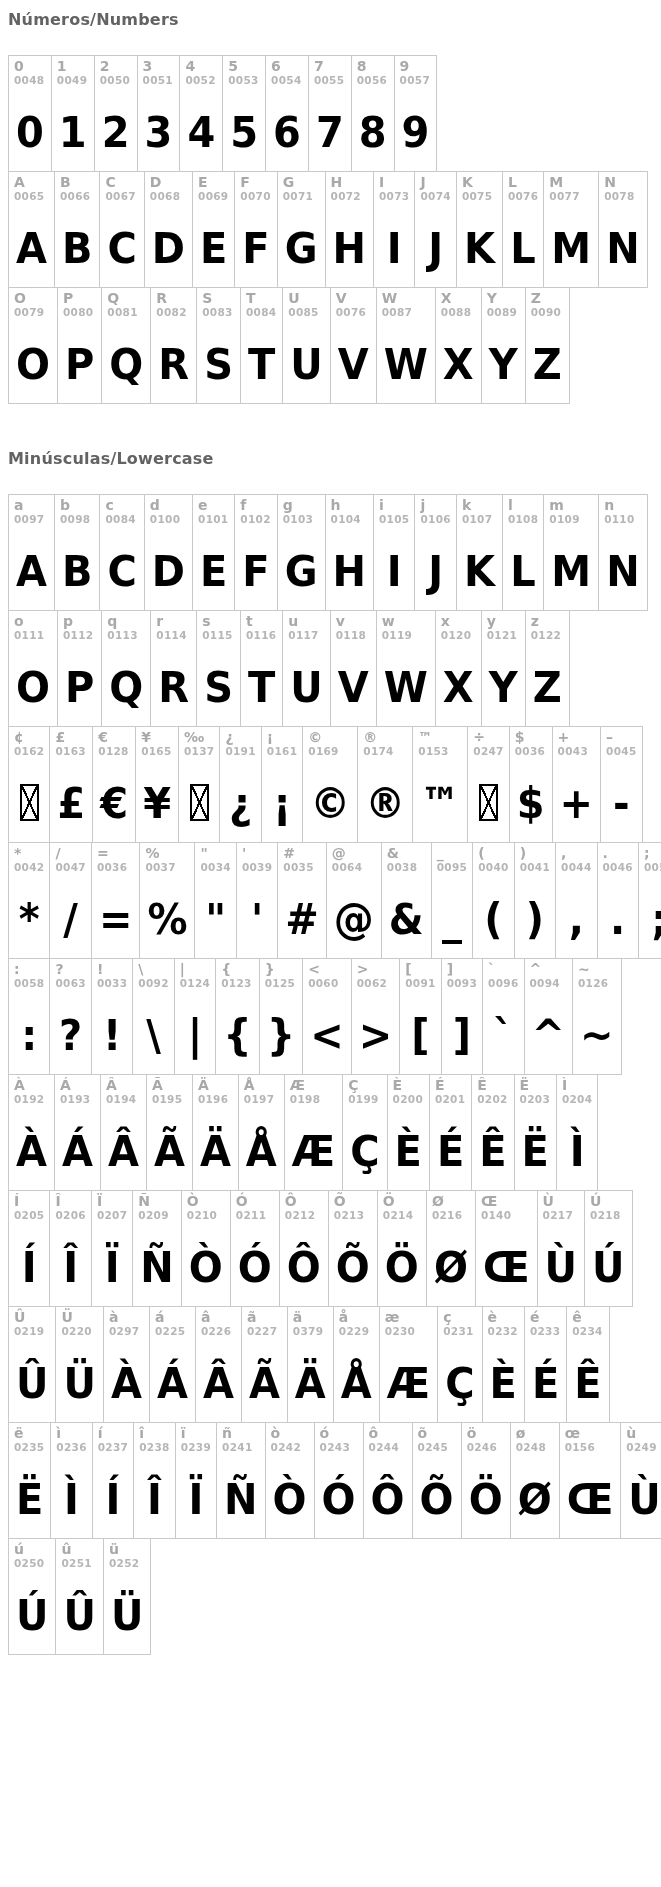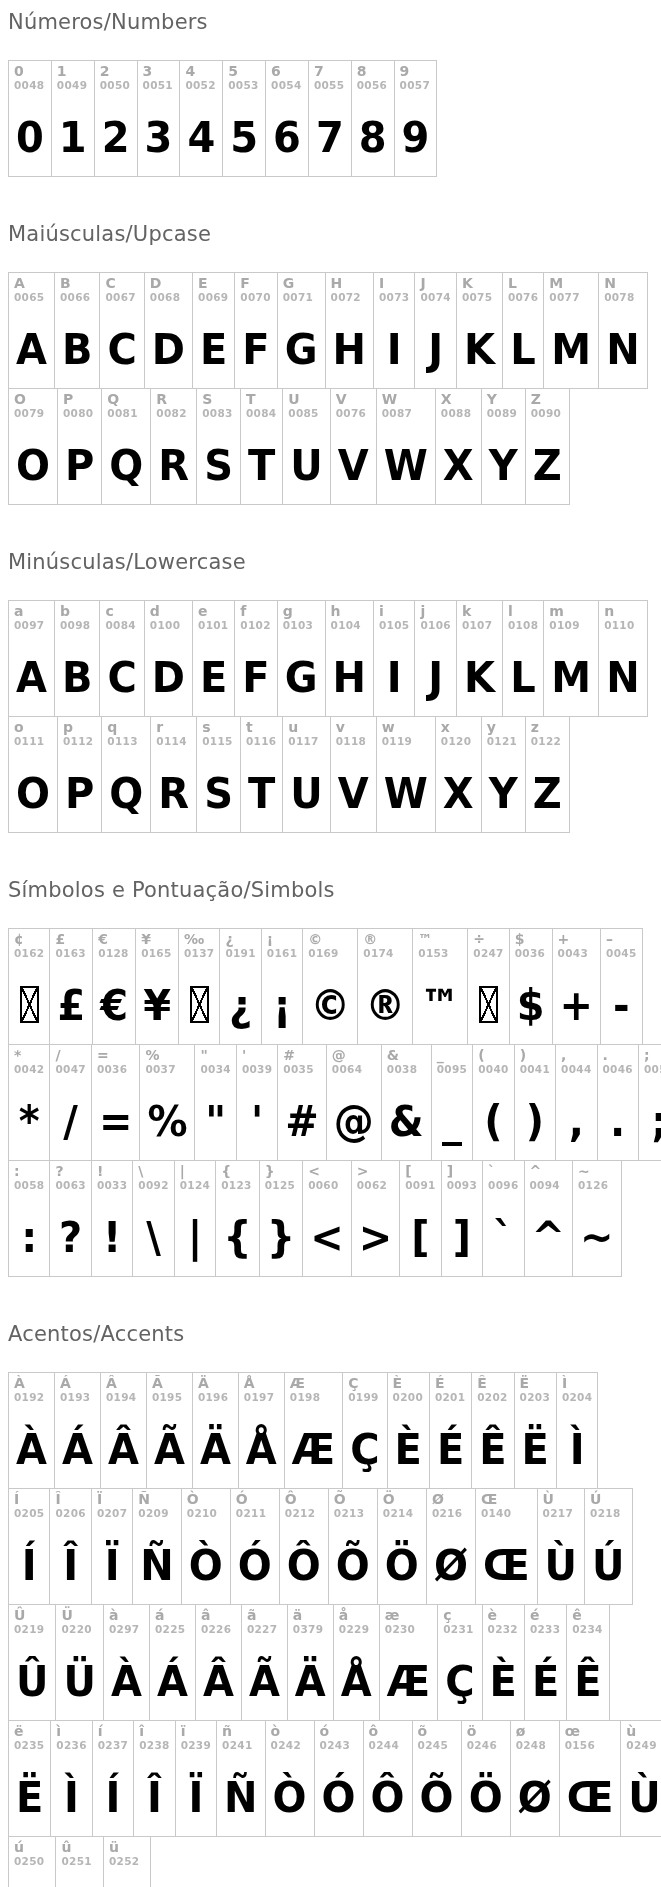--- a/index.html
+++ b/index.html
@@ -5,22 +5,22 @@
   html,body{margin:0;padding:0;background:#ffffff;}
   body{
     width:661px;
     font-family:"Liberation Sans", sans-serif;
     color:#000;
   }
   #charmap{padding:6px 0 30px 8px;}
   .section{margin:0;}
   .section-title{
     font-family:"DejaVu Sans", sans-serif;
-    font-size:21px;
-    font-weight:400;
+    font-size:16px;
+    font-weight:700;
     color:#636363;
     margin:45px 0 27px 0;
     letter-spacing:0.2px;
   }
   .section:first-child .section-title{margin-top:4px;}
   .char-row{
     display:flex;
     width:max-content;
     border:1px solid #c9c9c9;
     margin-top:-1px;
@@ -170,21 +170,20 @@
             <div class="char-label">9</div>
             <div class="char-code">0057</div>
           </div>
           <div class="glyph-area">
             <div class="glyph">9</div>
           </div>
         </div>
       </div>
     </div>
     <div class="section">
-      <h2 class="section-title">Maiúsculas/Upcase</h2>
       <div class="char-row">
         <div class="cell">
           <div class="cell-head">
             <div class="char-label">A</div>
             <div class="char-code">0065</div>
           </div>
           <div class="glyph-area">
             <div class="glyph">A</div>
           </div>
         </div>
@@ -652,21 +651,20 @@
             <div class="char-label">z</div>
             <div class="char-code">0122</div>
           </div>
           <div class="glyph-area">
             <div class="glyph">Z</div>
           </div>
         </div>
       </div>
     </div>
     <div class="section">
-      <h2 class="section-title">Símbolos e Pontuação/Simbols</h2>
       <div class="char-row">
         <div class="cell">
           <div class="cell-head">
             <div class="char-label">¢</div>
             <div class="char-code">0162</div>
           </div>
           <div class="glyph-area">
             <div class="notdef-box"></div>
           </div>
         </div>
@@ -1048,21 +1046,20 @@
             <div class="char-label">~</div>
             <div class="char-code">0126</div>
           </div>
           <div class="glyph-area">
             <div class="glyph">~</div>
           </div>
         </div>
       </div>
     </div>
     <div class="section">
-      <h2 class="section-title">Acentos/Accents</h2>
       <div class="char-row">
         <div class="cell">
           <div class="cell-head">
             <div class="char-label">À</div>
             <div class="char-code">0192</div>
           </div>
           <div class="glyph-area">
             <div class="glyph">À</div>
           </div>
         </div>

